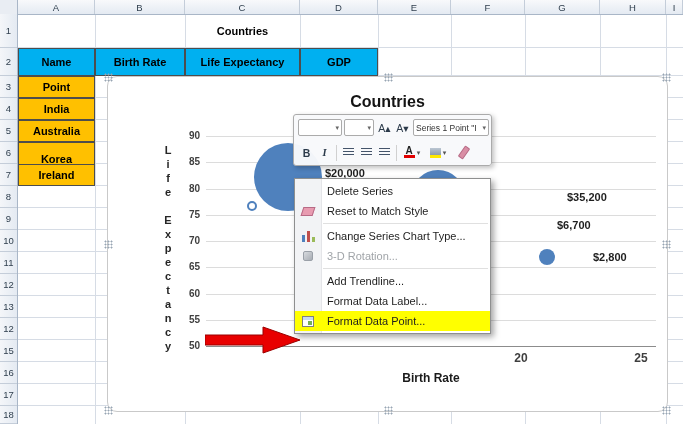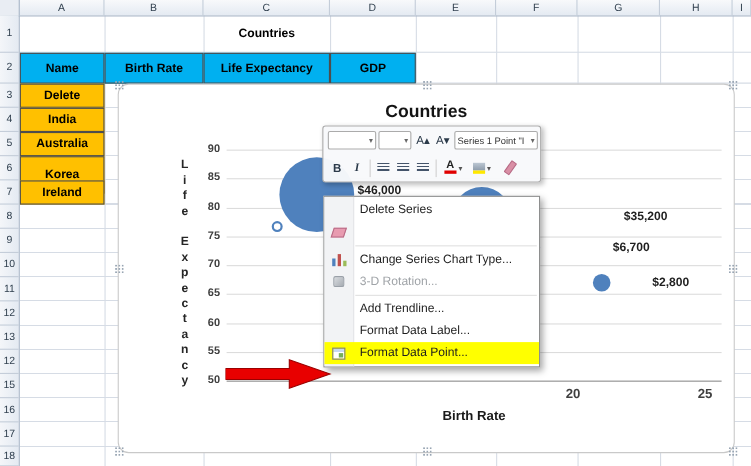--- a/index.html
+++ b/index.html
@@ -132,21 +132,21 @@
     <div class="rn" style="top:348px;height:22px">16</div>
     <div class="rn" style="top:370px;height:22px">17</div>
     <div class="rn" style="top:392px;height:18px">18</div>
   </div>
 
   <div class="cell plain" style="left:185px;top:14px;width:115px;height:34px">Countries</div>
   <div class="cell cyan" style="left:18px;top:48px;width:77px;height:28px">Name</div>
   <div class="cell cyan" style="left:95px;top:48px;width:90px;height:28px">Birth Rate</div>
   <div class="cell cyan" style="left:185px;top:48px;width:115px;height:28px">Life Expectancy</div>
   <div class="cell cyan" style="left:300px;top:48px;width:78px;height:28px">GDP</div>
-  <div class="cell orange" style="left:18px;top:76px;width:77px;height:22px">Delete</div>
+  <div class="cell orange" style="left:18px;top:76px;width:77px;height:22px">Point</div>
   <div class="cell orange" style="left:18px;top:98px;width:77px;height:22px">India</div>
   <div class="cell orange" style="left:18px;top:120px;width:77px;height:22px">Australia</div>
   <div class="cell orange" style="left:18px;top:142px;width:77px;height:34px">Korea</div>
   <div class="cell orange" style="left:18px;top:164px;width:77px;height:22px">Ireland</div>
 
   <div class="chart-frame">
 
     <div class="handle" style="left:-4px;top:-4px"></div>
     <div class="handle" style="left:276px;top:-4px"></div>
     <div class="handle" style="right:-4px;top:-4px"></div>
@@ -182,21 +182,21 @@
     <div class="xtick" style="left:402px">20</div>
     <div class="xtick" style="left:522px">25</div>
     <div class="xlab">Birth Rate</div>
 
     <div class="bubble" style="left:146px;top:66px;width:68px;height:68px"></div>
     <div class="bubble" style="left:303px;top:93px;width:54px;height:54px"></div>
     <div class="bubble" style="left:343px;top:128px;width:40px;height:40px"></div>
     <div class="bubble" style="left:431px;top:172px;width:16px;height:16px"></div>
     <div class="bubble ring" style="left:139px;top:124px;width:10px;height:10px"></div>
 
-    <div class="dlabel" style="left:217px;top:90px">$46,000</div>
+    <div class="dlabel" style="left:217px;top:90px">$20,000</div>
     <div class="dlabel" style="left:459px;top:114px">$35,200</div>
     <div class="dlabel" style="left:449px;top:142px">$6,700</div>
     <div class="dlabel" style="left:485px;top:174px">$2,800</div>
   </div>
 
   <div class="minibar">
     <div class="combo" style="left:4px;top:4px;width:44px">
         <span class="arr">▾</span>
       </div>
     <div class="combo" style="left:50px;top:4px;width:30px">
@@ -243,20 +243,21 @@
   <div class="context-menu">
     <div class="menu-gutter"></div>
     <div class="mi">
       <span class="mi-ic"></span>
       <span class="mi-label">Delete Series</span>
     </div>
     <div class="mi">
       <span class="mi-ic">
           <span class="ic-eraser"></span>
         </span>
+      <span class="mi-label">Reset to Match Style</span>
     </div>
     <div class="msep"></div>
     <div class="mi">
       <span class="mi-ic">
           <span class="ic-bars">
             <span class="b1"></span>
             <span class="b2"></span>
             <span class="b3"></span>
           </span>
         </span>

